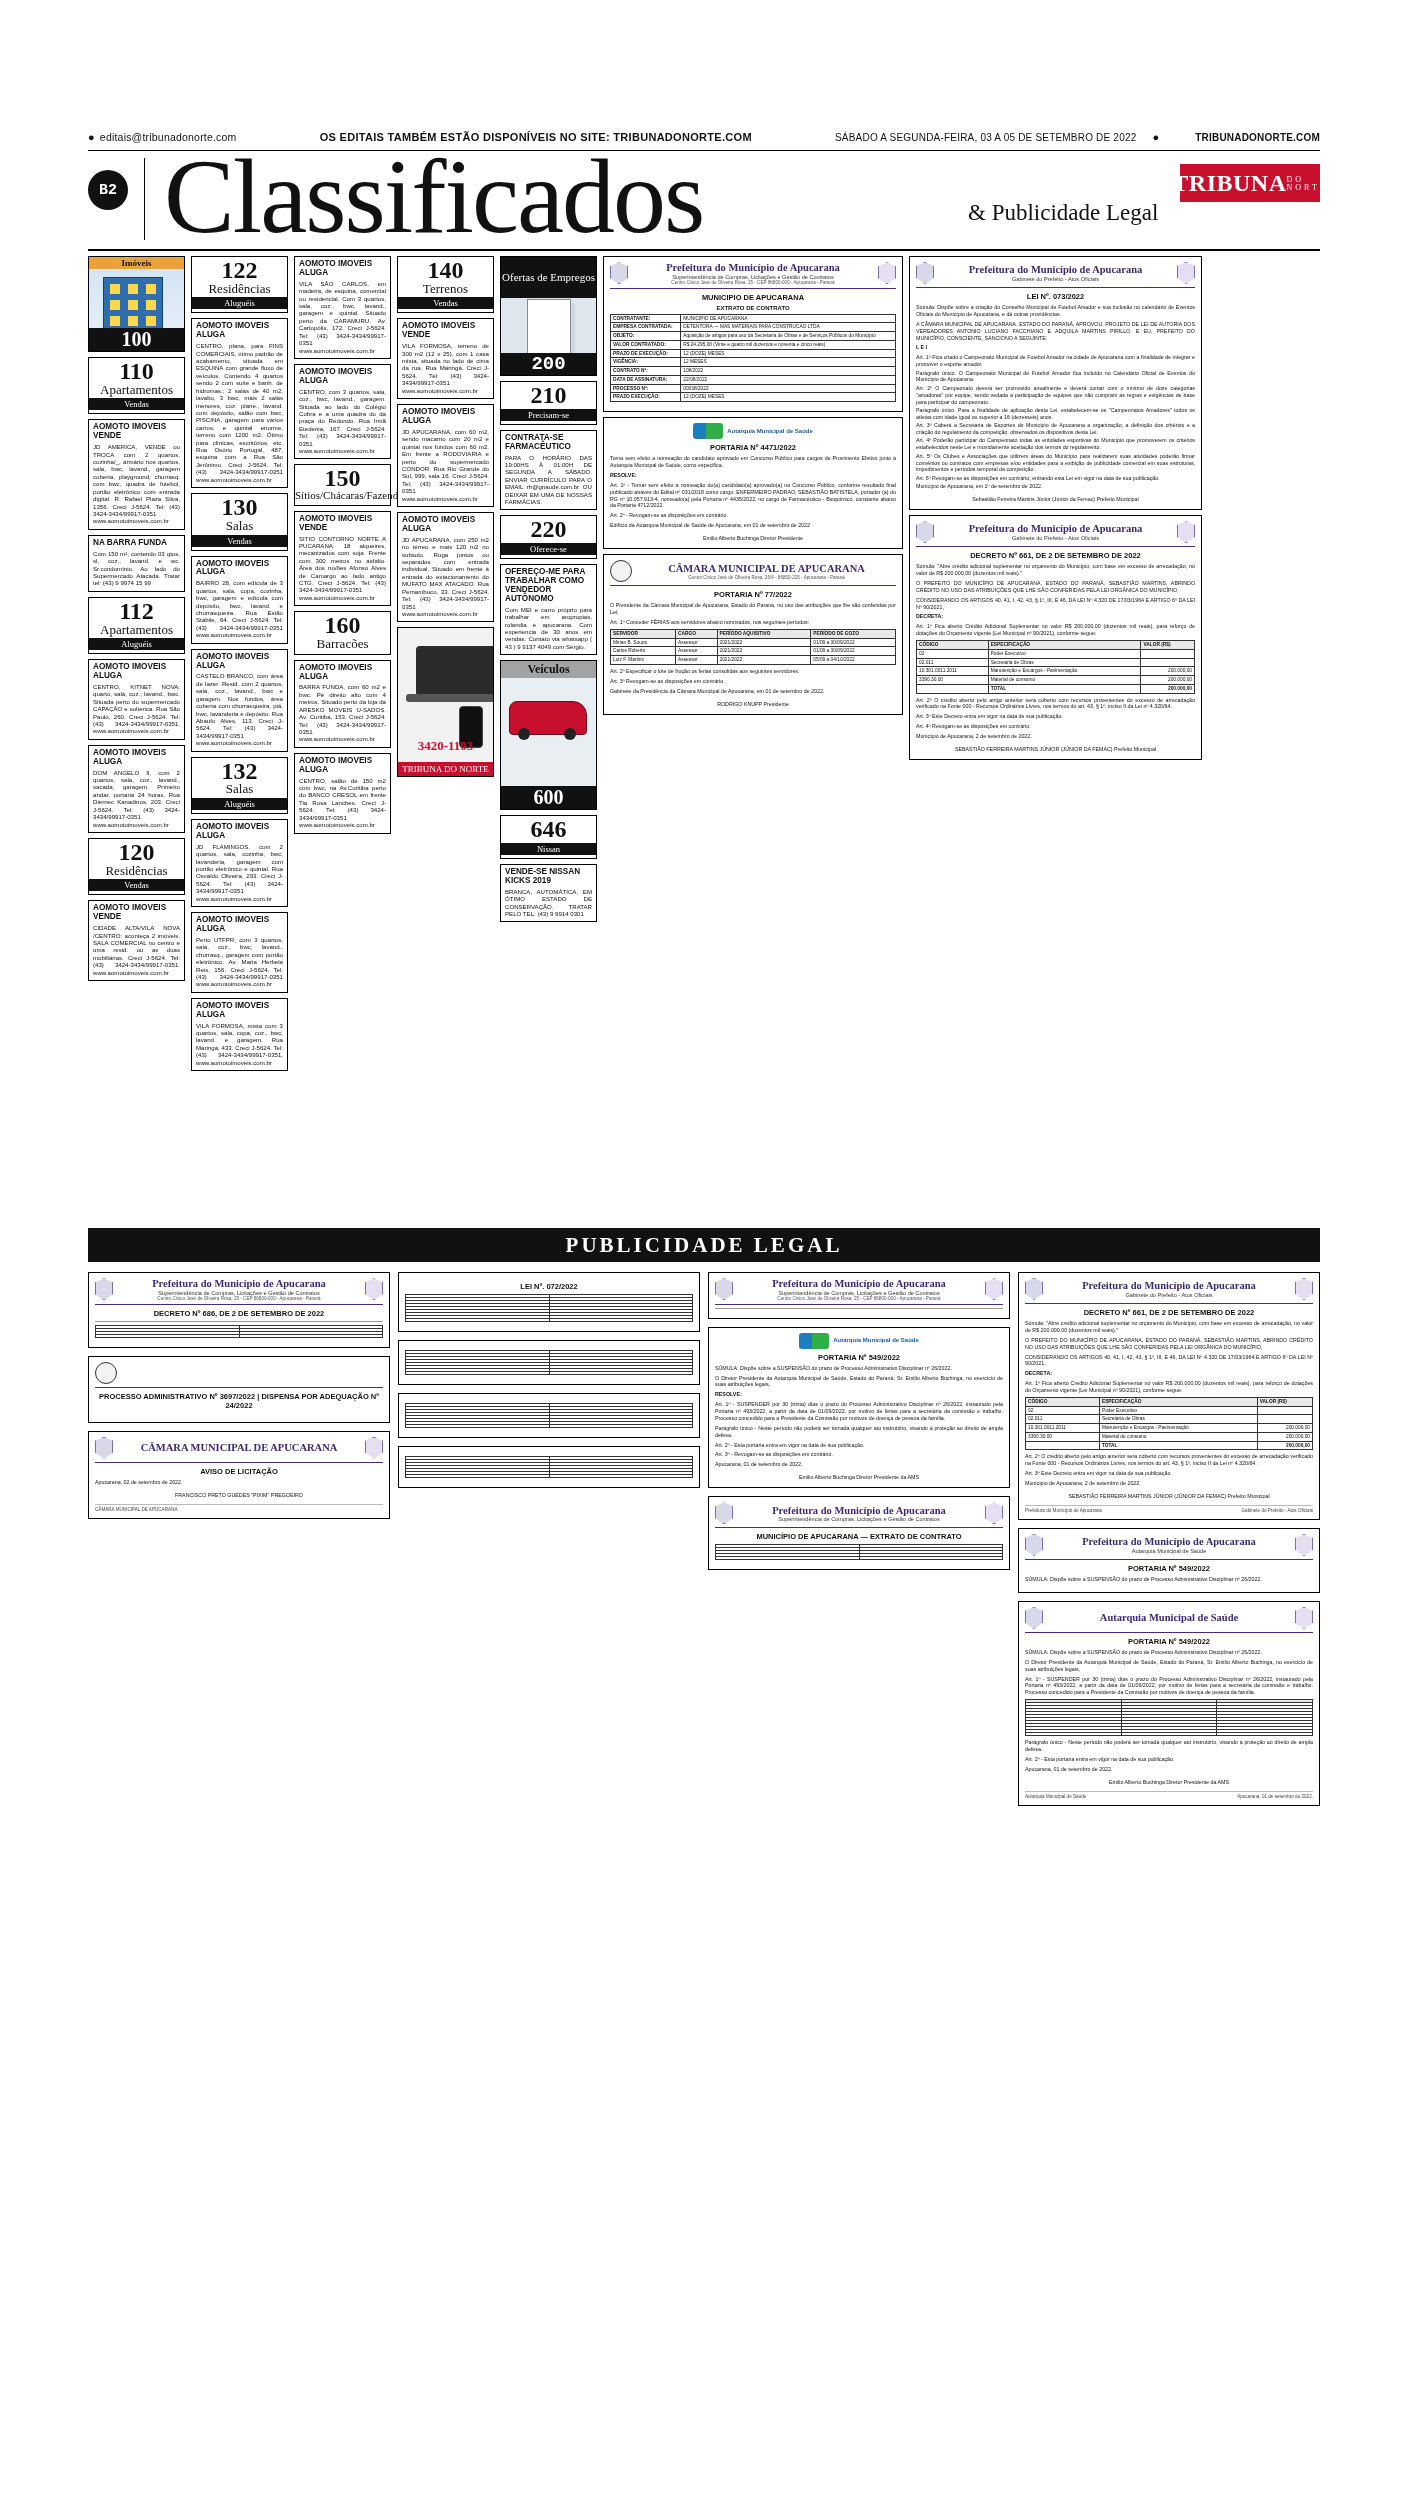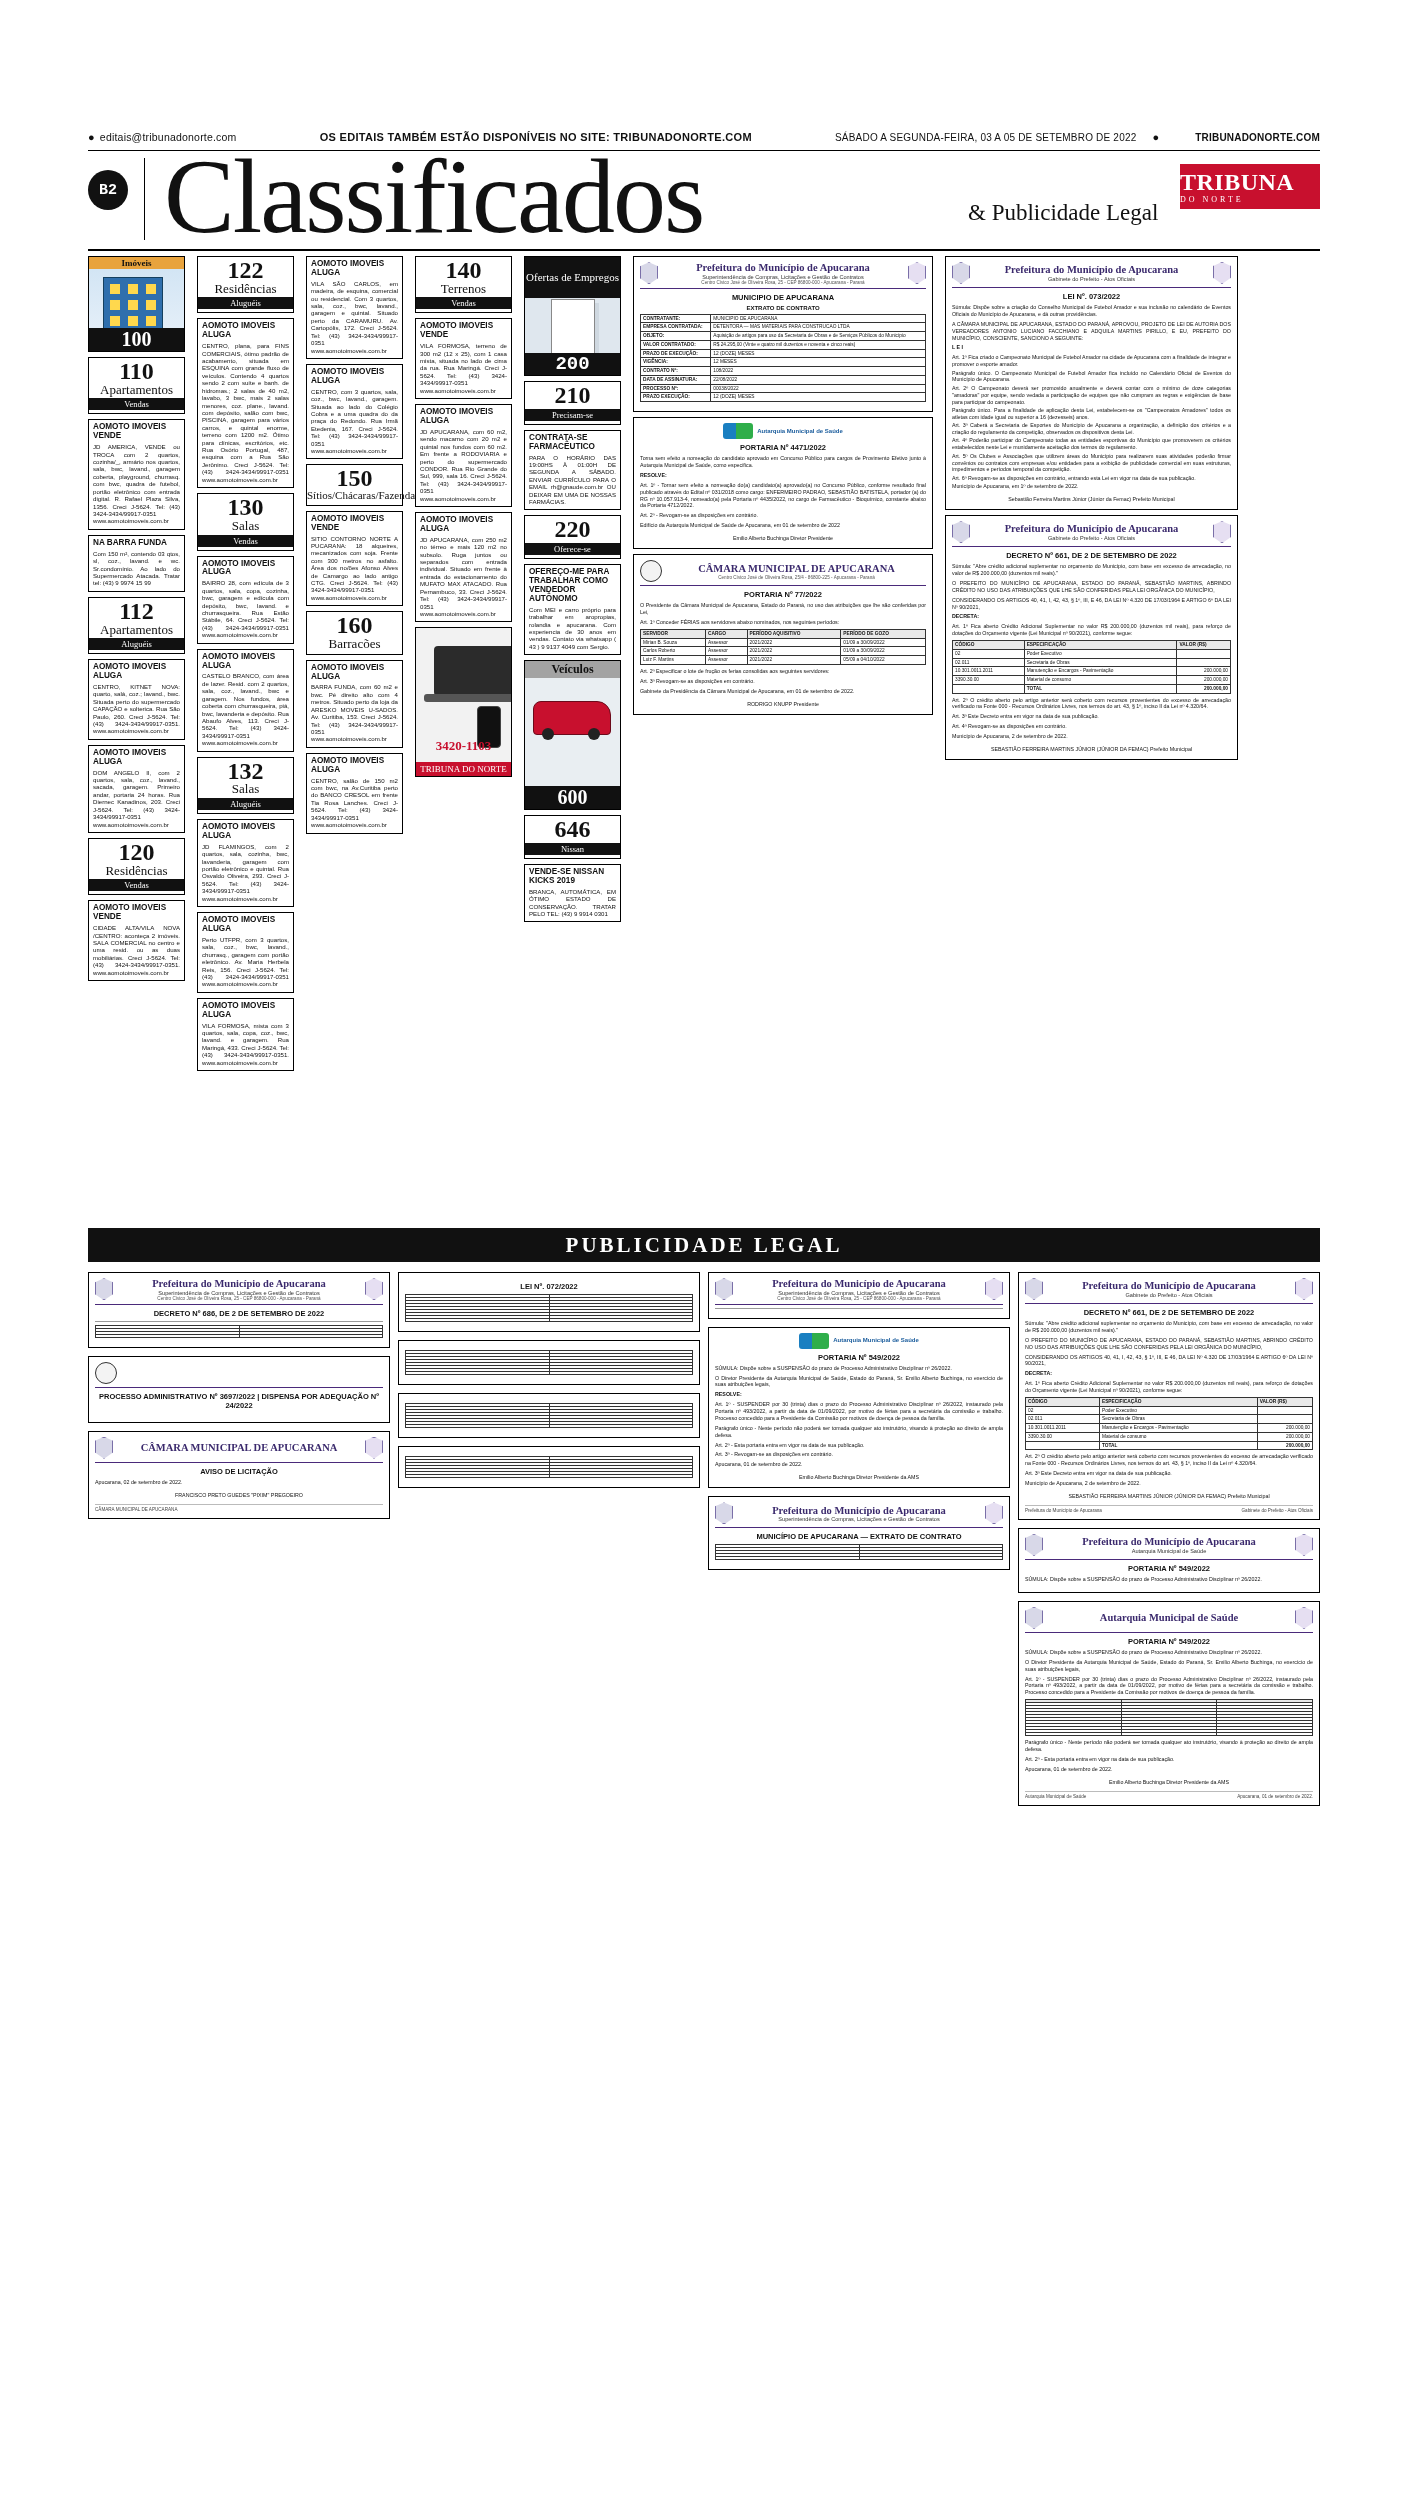--- a/index.html
+++ b/index.html
@@ -63,37 +63,37 @@
     letter-spacing: -2px;
     line-height: 1;
   }
   .title-sub {
     position:absolute; left:880px; top:44px;
     font-family:"Liberation Serif", serif;
     font-size: 23px;
   }
   .logo-trib {
     position:absolute; right:0; top:8px;
-    width:140px; height:45px;
+    width:140px; height:38px;
     background:#c8102e;
     color:#fff;
-    display:flex; flex-direction:column; align-items:flex-start; justify-content:center;
+    display:flex; flex-direction:row; align-items:center; justify-content:center;
     font-family:"Liberation Serif", serif;
     line-height:1;
   }
   .logo-trib .l1 { font-size:24px; font-weight:bold; letter-spacing:.5px;}
   .logo-trib .l2 { font-size:8px; letter-spacing:3px; margin-top:2px;}
   .mast-rule {
     position:absolute; left:88px; right:88px; top:249px; border-top:2px solid #000;
   }
 
   
   .classifieds {
     position:absolute; left:88px; top:256px; width:1232px; height:964px;
-    display:flex; gap:12px;
+    display:flex; gap:6px;
   }
   .col { width: 97px; display:flex; flex-direction:column; gap:5px; }
   .col.wide { width: 300px; }
   .col.wide2 { width: 293px; }
 
   .blk {
     border: 1px solid #000;
     padding: 3px 4px 4px 4px;
     background:#fff;
   }

